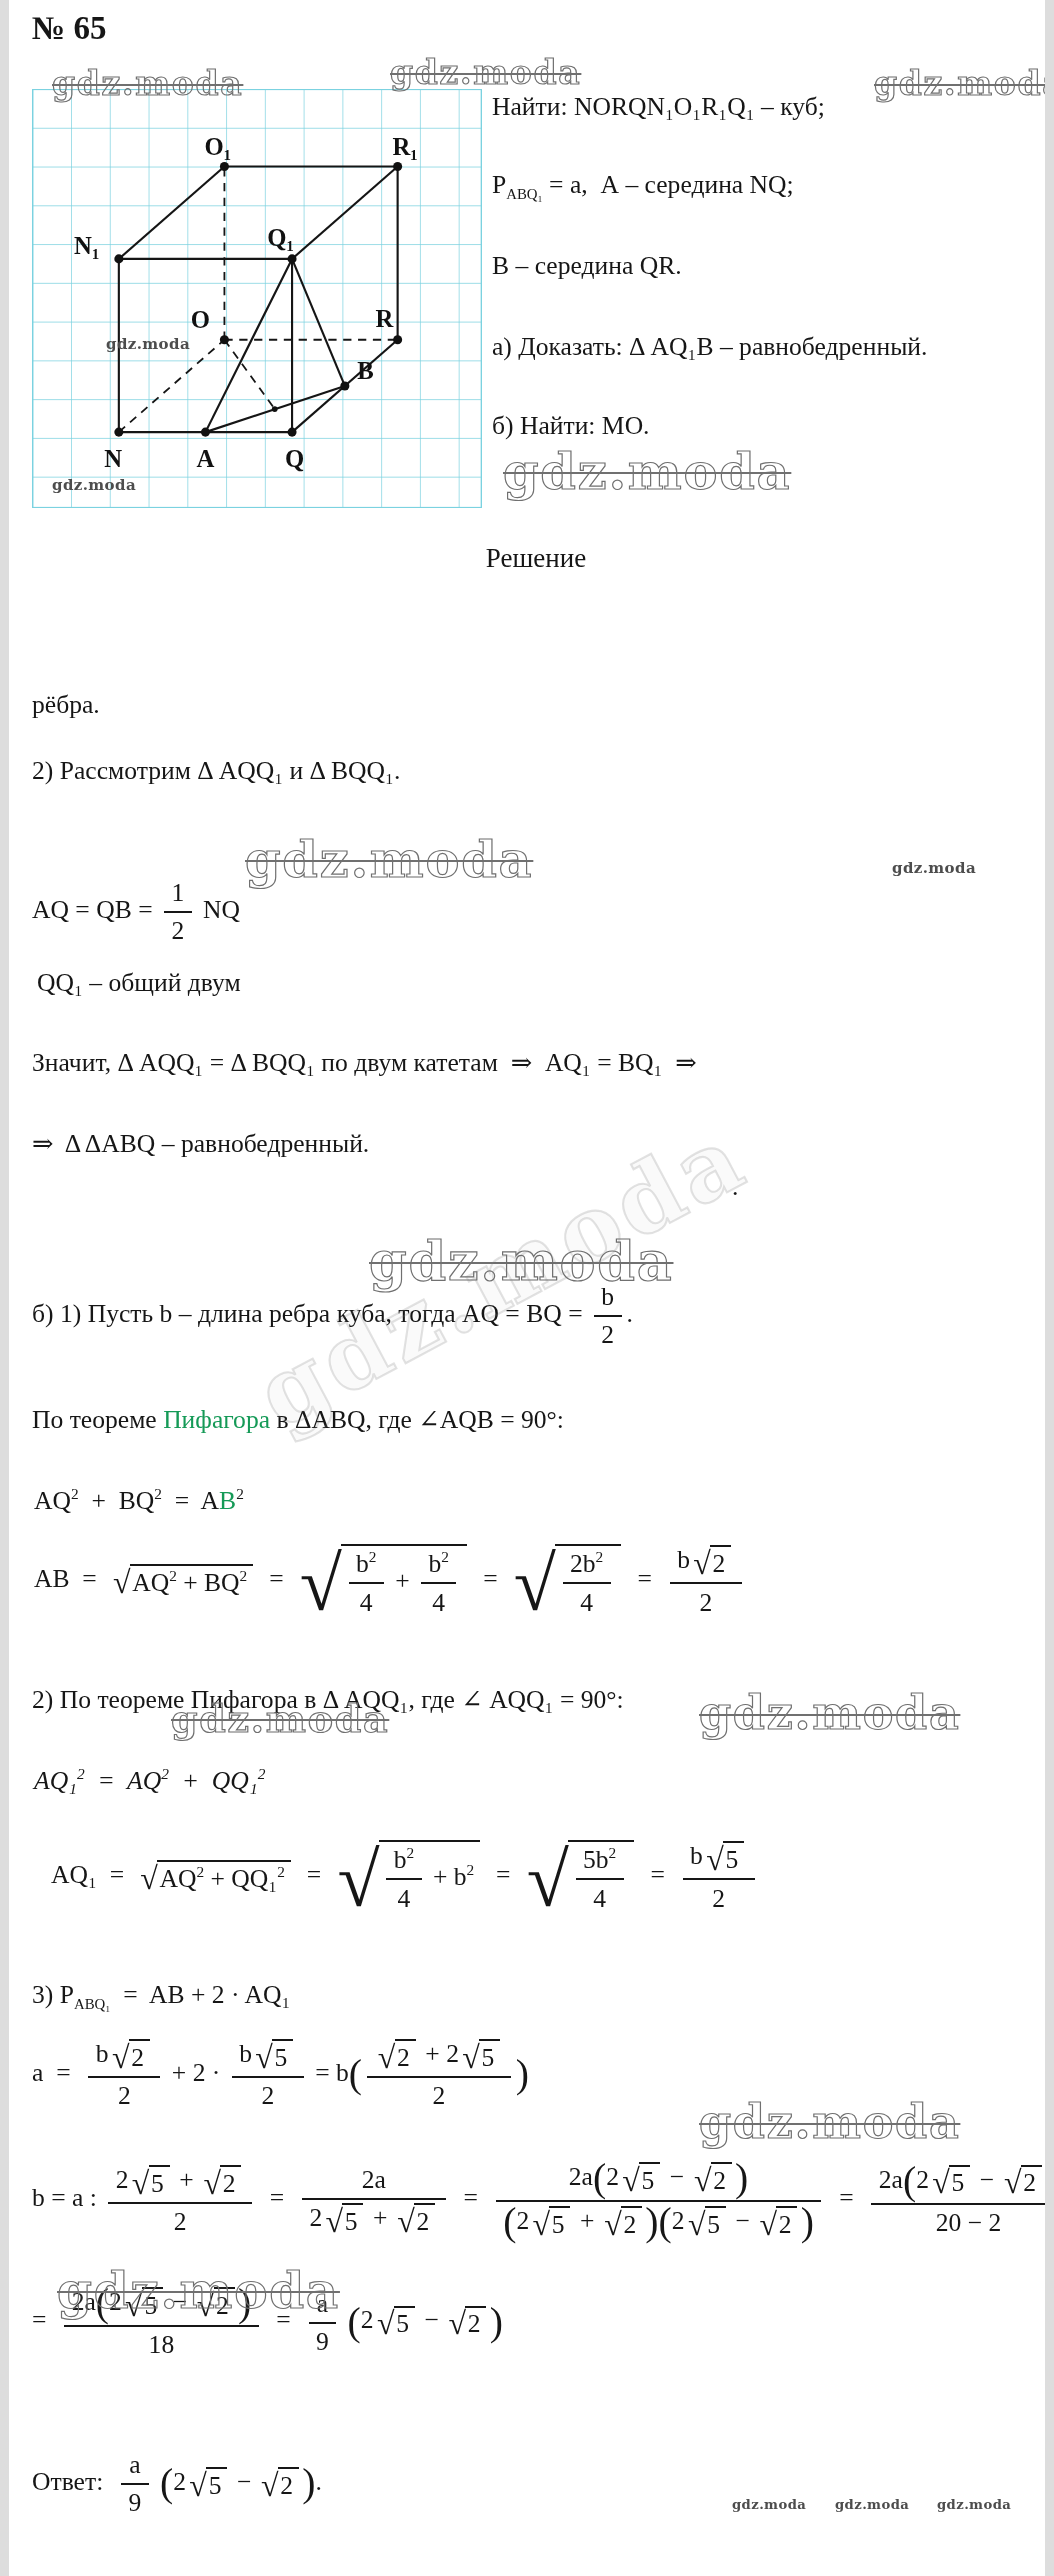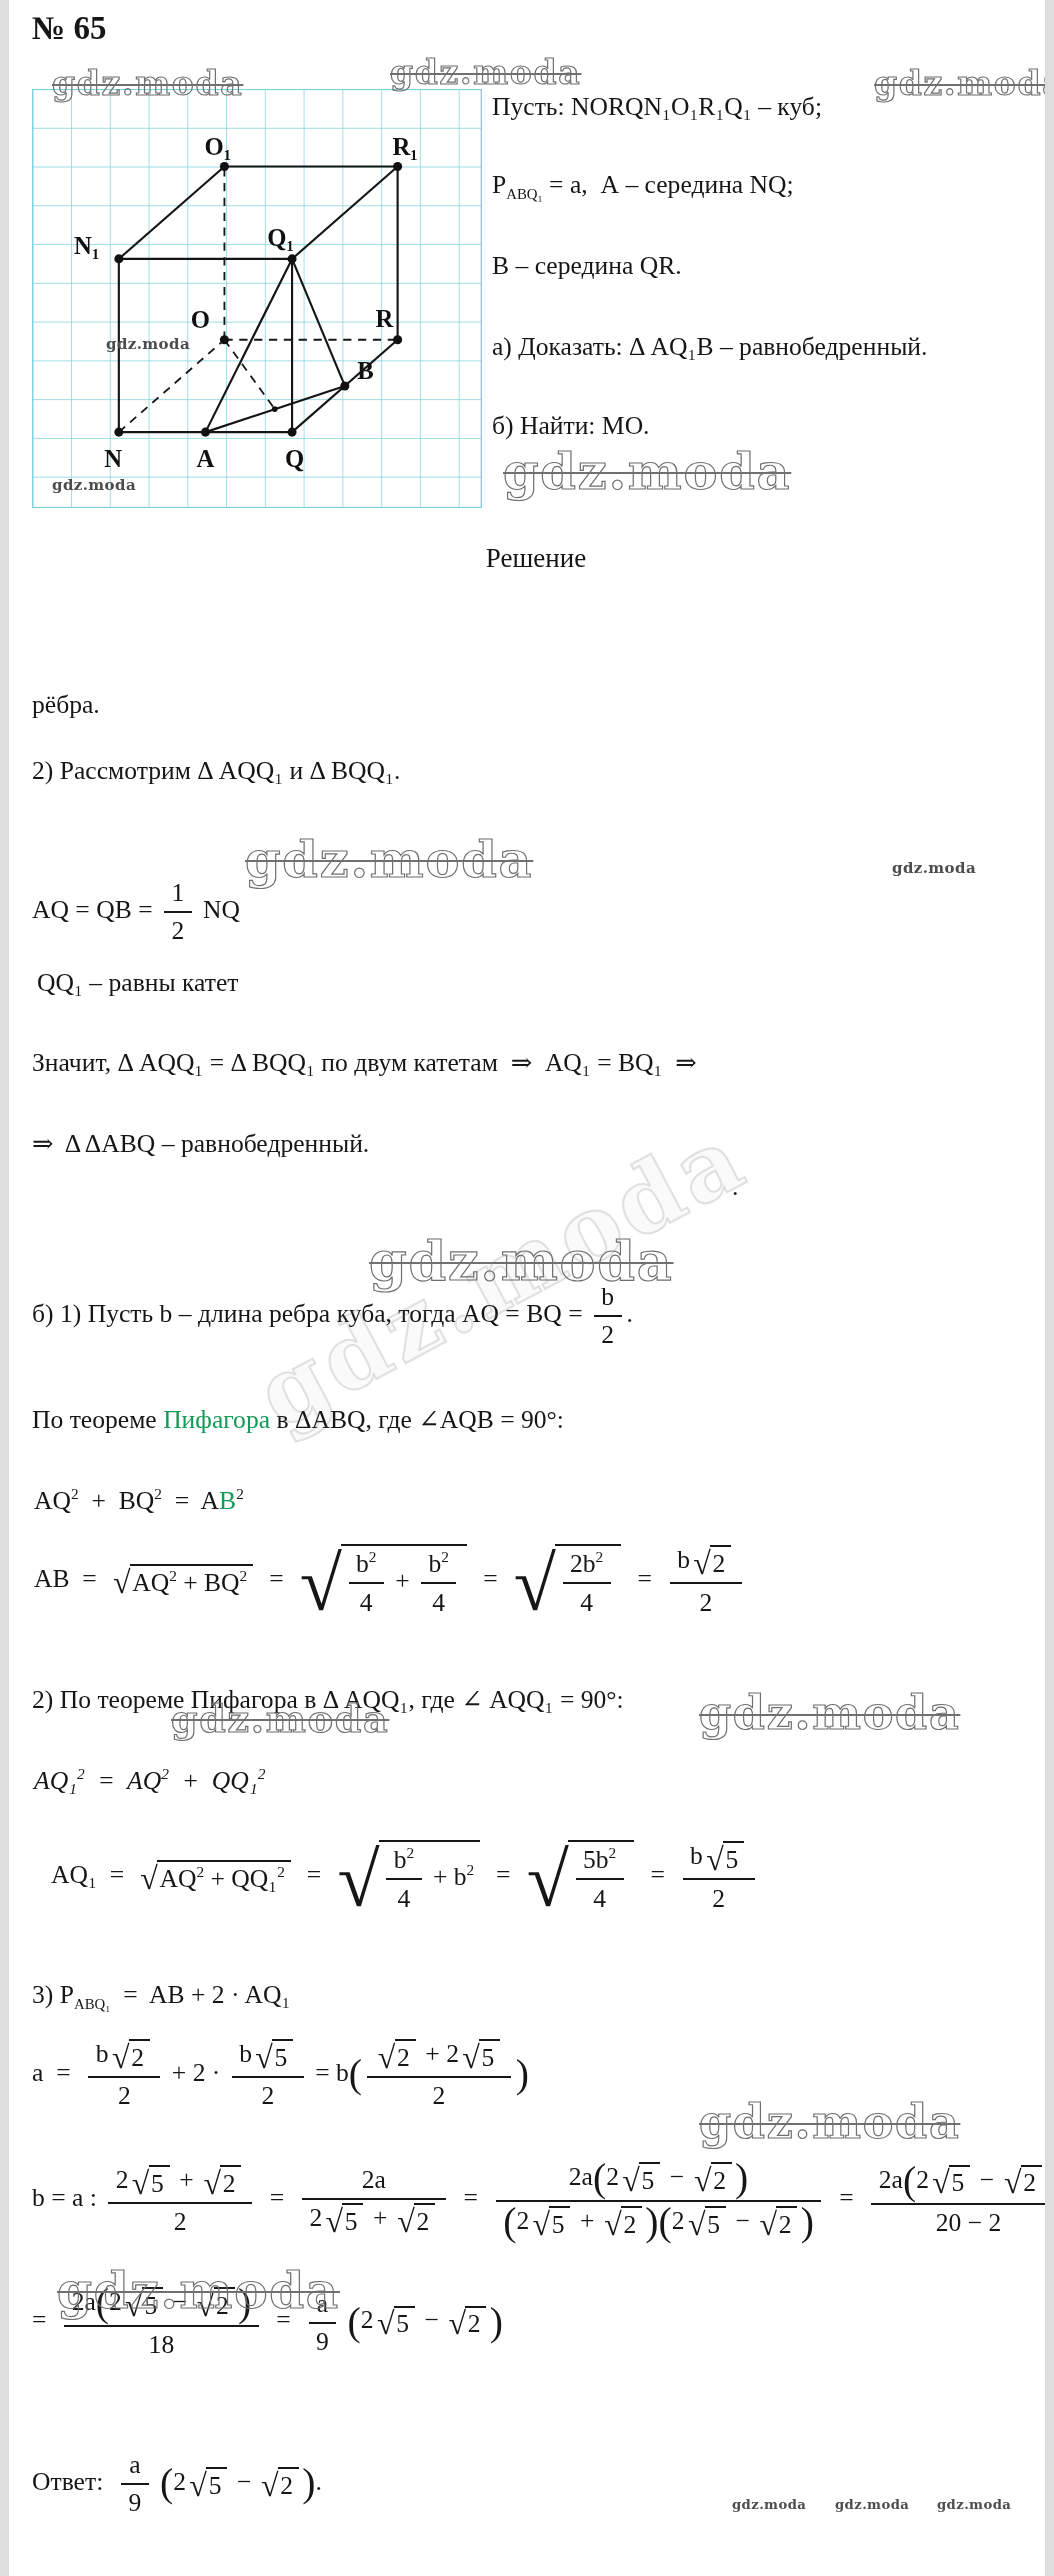--- a/index.html
+++ b/index.html
@@ -106,35 +106,35 @@
       <text x="301" y="190">Q₁</text>
       <text x="204" y="290">O</text>
       <text x="427" y="288">R</text>
       <text x="404" y="352">B</text>
       <text x="98" y="458">N</text>
       <text x="210" y="458">A</text>
       <text x="318" y="458">Q</text>
     </g>
   </svg>
 
-  <div class="abs textline" style="left:483px; top:92px;">Пусть: NORQN₁O₁R₁Q₁ – куб;</div>
+  <div class="abs textline" style="left:483px; top:92px;">Найти: NORQN₁O₁R₁Q₁ – куб;</div>
   <div class="abs mline" style="left:483px; top:170px;"><span class="t">P</span><sub class="msub">ABQ₁</sub><span class="t"> = a,  А – середина NQ;</span></div>
   <div class="abs textline" style="left:483px; top:251px;">В – середина QR.</div>
   <div class="abs textline" style="left:483px; top:332px;">а) Доказать: Δ AQ₁B – равнобедренный.</div>
   <div class="abs textline" style="left:483px; top:411px;">б) Найти: МО.</div>
 
   <div class="abs heading" style="left:0; top:543px; width:1054px; text-align:center;">Решение</div>
 
   <div class="abs textline" style="left:23px; top:690px;">рёбра.</div>
   <div class="abs textline" style="left:23px; top:756px;">2) Рассмотрим Δ AQQ₁ и Δ BQQ₁.</div>
   <div class="abs mline" style="left:23px; top:837px;margin-top:40px;"><span class="t">AQ = QB = </span><span class="mfrac">
         <span class="mnum"><span class="t">1</span></span>
         <span class="mden"><span class="t">2</span></span>
       </span><span class="t"> NQ</span></div>
-  <div class="abs textline" style="left:28px; top:968px;">QQ₁ – равны катет</div>
+  <div class="abs textline" style="left:28px; top:968px;">QQ₁ – общий двум</div>
   <div class="abs textline" style="left:23px; top:1047px;">Значит, Δ AQQ₁ = Δ BQQ₁ по двум катетам  ⇒  AQ₁ = BQ₁  ⇒</div>
   <div class="abs textline" style="left:23px; top:1128px;">⇒  Δ ΔABQ – равнобедренный.</div>
   <div class="abs textline" style="left:723px; top:1172px;">.</div>
 
   <div class="abs mline" style="left:23px; top:1281px;"><span class="t">б) 1) Пусть b – длина ребра куба, тогда AQ = BQ = </span><span class="mfrac">
         <span class="mnum"><span class="t">b</span></span>
         <span class="mden"><span class="t">2</span></span>
       </span><span class="t">.</span></div>
   <div class="abs mline" style="left:23px; top:1404px;"><span class="t">По теореме </span><span class="mgreen">Пифагора</span><span class="t"> в ΔABQ, где ∠AQB = 90°:</span></div>
   <div class="abs mline" style="left:25px; top:1485px;"><span class="t">AQ</span><sup class="msup">2</sup><span class="t">  +  BQ</span><sup class="msup">2</sup><span class="t">  =  A</span><span class="mgreen">B</span><sup class="msup">2</sup></div>

